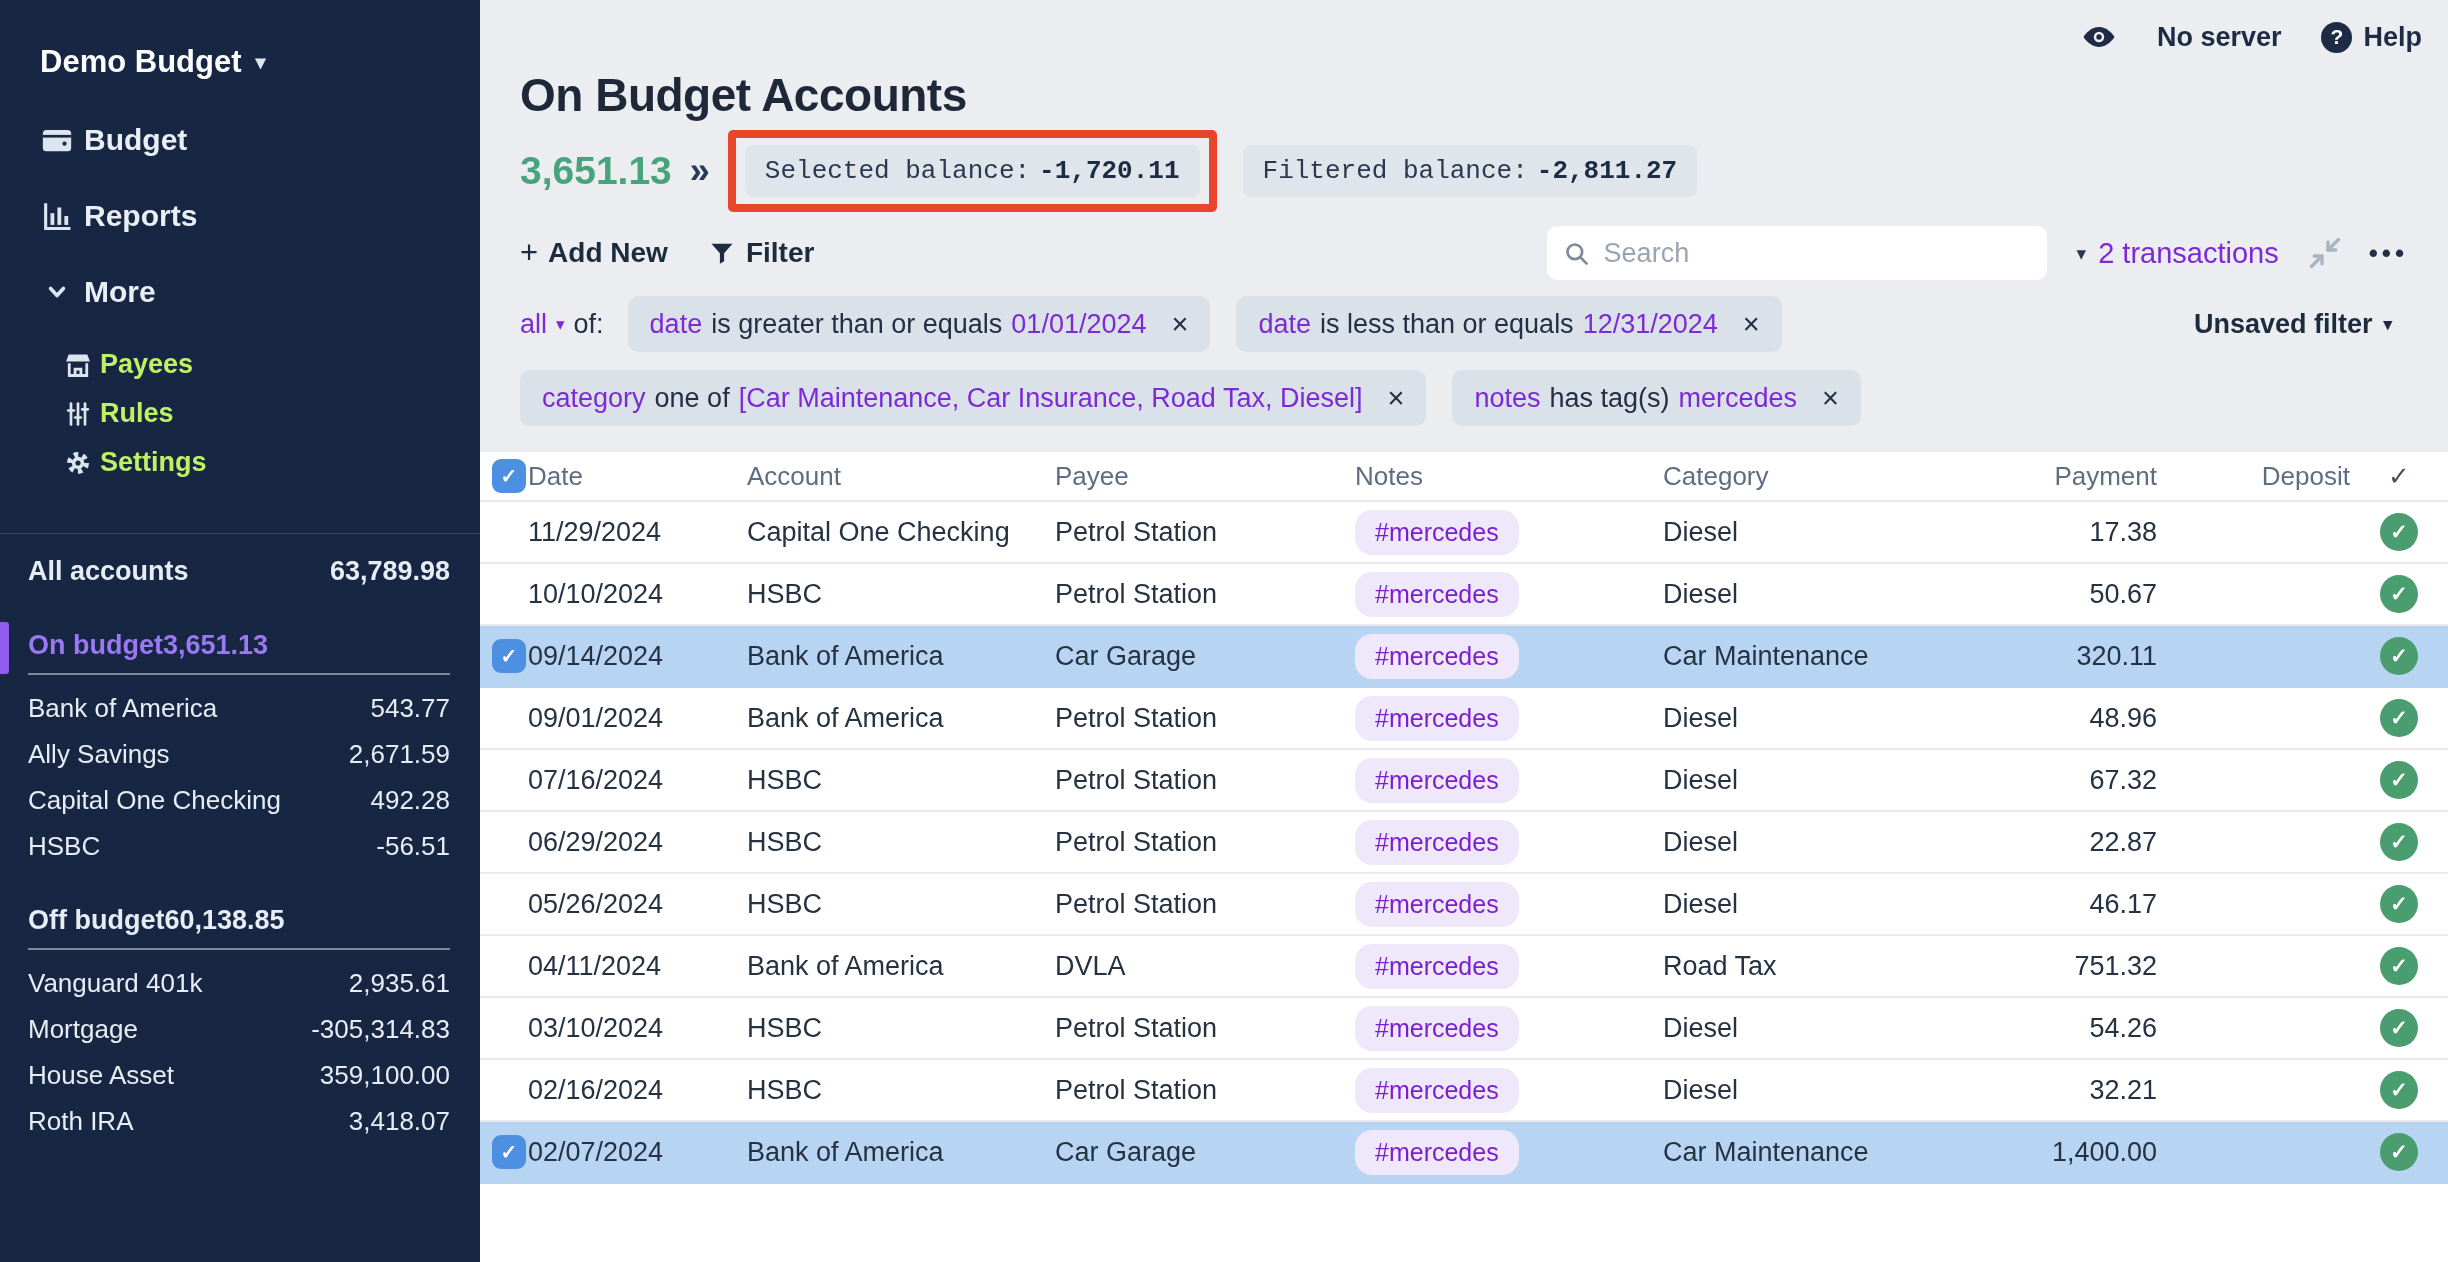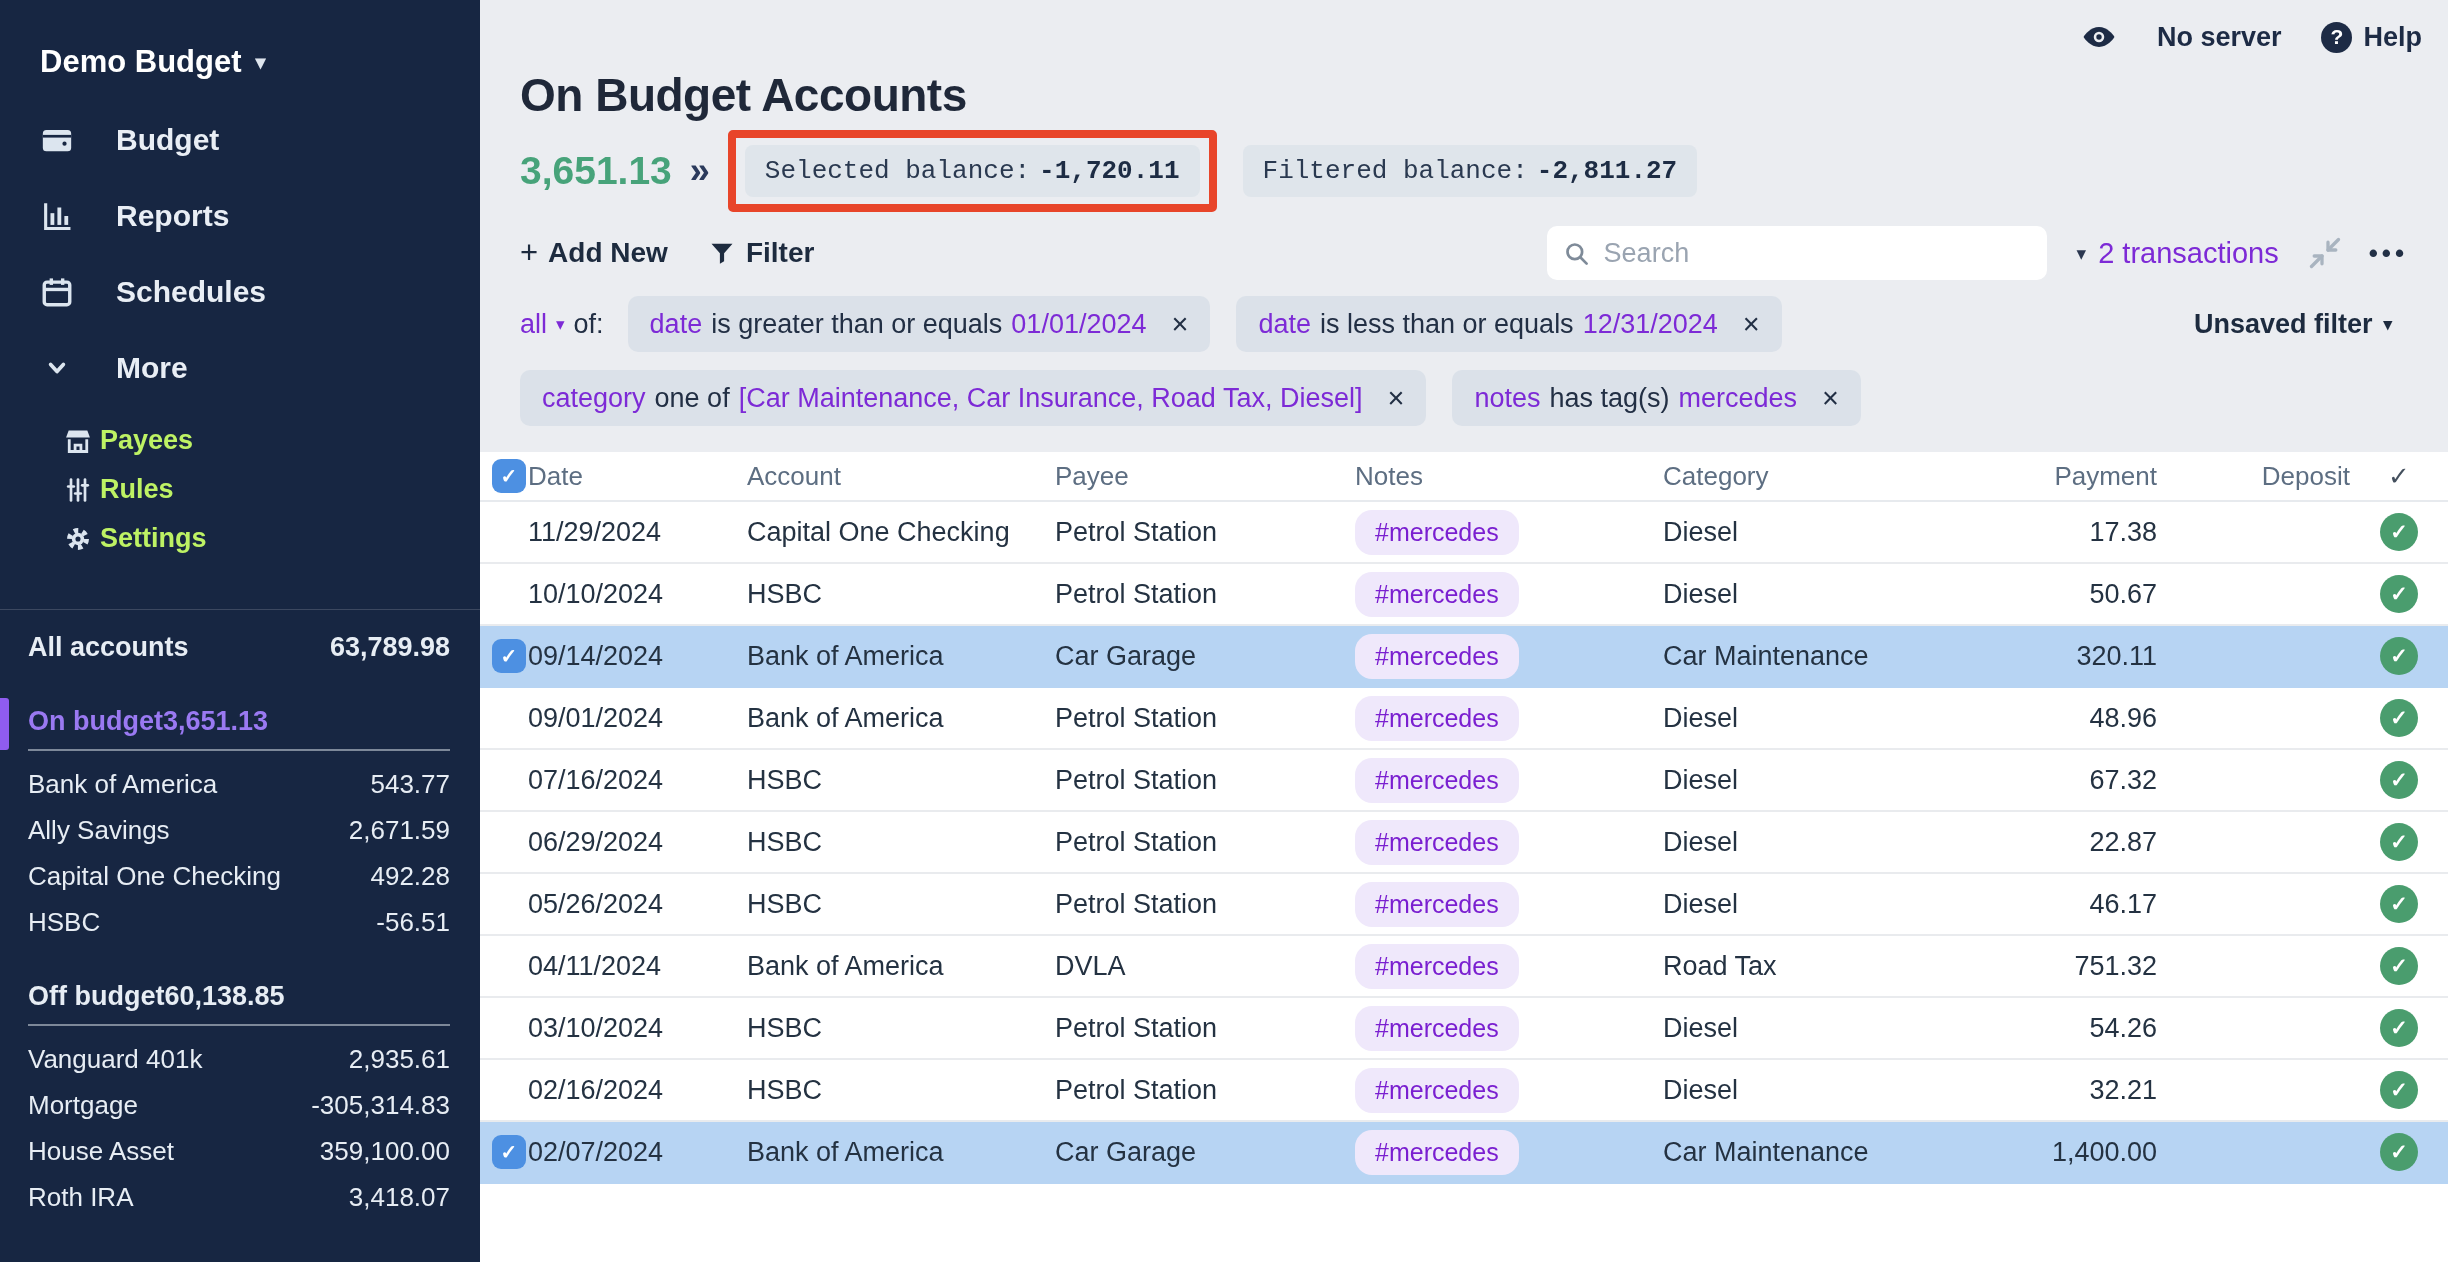--- a/index.html
+++ b/index.html
@@ -5,21 +5,21 @@
   * { box-sizing: border-box; margin: 0; padding: 0; }
   html, body { width: 2448px; height: 1262px; }
   body { font-family: "Liberation Sans", sans-serif; overflow: hidden; background: #ebedf1; }
   .app { display: flex; width: 2448px; height: 1262px; }
 
   
   .sidebar { width: 480px; flex: 0 0 480px; background: #172642; color: #e7edf4; display: flex; flex-direction: column; }
   .budget-name { margin: 44px 40px 0; font-size: 31px; font-weight: 700; color: #ffffff; display: flex; align-items: center; gap: 14px; cursor: pointer; }
   .budget-name .dd { font-size: 20px; color: #dfe6ef; }
   .nav { margin-top: 22px; }
-  .nav-item { display: flex; align-items: center; gap: 42px; padding: 0 40px; height: 76px; font-size: 30px; font-weight: 700; color: #e9eef5; cursor: pointer; }
+  .nav-item { display: flex; align-items: center; gap: 10px; padding: 0 40px; height: 76px; font-size: 30px; font-weight: 700; color: #e9eef5; cursor: pointer; }
   .nav-ic { width: 34px; height: 34px; color: #dce5ef; display: flex; align-items: center; justify-content: center; flex: 0 0 34px; }
   .nav-ic svg { width: 100%; height: 100%; }
   .sub-nav { margin-top: 10px; }
   .sub-item { display: flex; align-items: center; gap: 8px; padding: 0 40px 0 64px; height: 49px; font-size: 27px; font-weight: 600; color: #bef264; cursor: pointer; }
   .sub-item .nav-ic { width: 28px; height: 28px; flex-basis: 28px; }
   .sb-divider { border-top: 1px solid rgba(255,255,255,0.16); margin-top: 46px; }
   .accounts { padding: 20px 30px 0 28px; }
   .acct-row { display: flex; justify-content: space-between; align-items: center; font-size: 26px; height: 46px; cursor: pointer; }
   .acct-row .num { font-variant-numeric: tabular-nums; }
   .all-accounts { font-weight: 700; font-size: 27px; height: 34px; margin-bottom: 42px; }
@@ -115,31 +115,20 @@
       <div class="nav-item">
         <span class="nav-ic">
           <svg viewBox="0 0 24 24">
               <path d="M4 3v17.8h17.5" fill="none" stroke="currentColor" stroke-width="2.2"></path>
               <rect x="7.4" y="10" width="2.7" height="8.3" fill="currentColor"></rect>
               <rect x="12.3" y="6" width="2.7" height="12.3" fill="currentColor"></rect>
               <rect x="17.2" y="12" width="2.7" height="6.3" fill="currentColor"></rect>
             </svg>
         </span>
         <span>Reports</span>
-      </div>
-      <div class="nav-item">
-        <span class="nav-ic">
-          <svg viewBox="0 0 24 24">
-              <rect x="3" y="5" width="18" height="16" rx="2" fill="none" stroke="currentColor" stroke-width="2.4"></rect>
-              <line x1="3" y1="10.2" x2="21" y2="10.2" stroke="currentColor" stroke-width="2.4"></line>
-              <line x1="8" y1="2.4" x2="8" y2="7" stroke="currentColor" stroke-width="2.4"></line>
-              <line x1="16" y1="2.4" x2="16" y2="7" stroke="currentColor" stroke-width="2.4"></line>
-            </svg>
-        </span>
-        <span>Schedules</span>
       </div>
       <div class="nav-item">
         <span class="nav-ic">
           <svg viewBox="0 0 24 24">
               <polyline points="7.5 9.5 12 14.5 16.5 9.5" fill="none" stroke="currentColor" stroke-width="2.6" stroke-linecap="round" stroke-linejoin="round"></polyline>
             </svg>
         </span>
         <span>More</span>
       </div>
 

